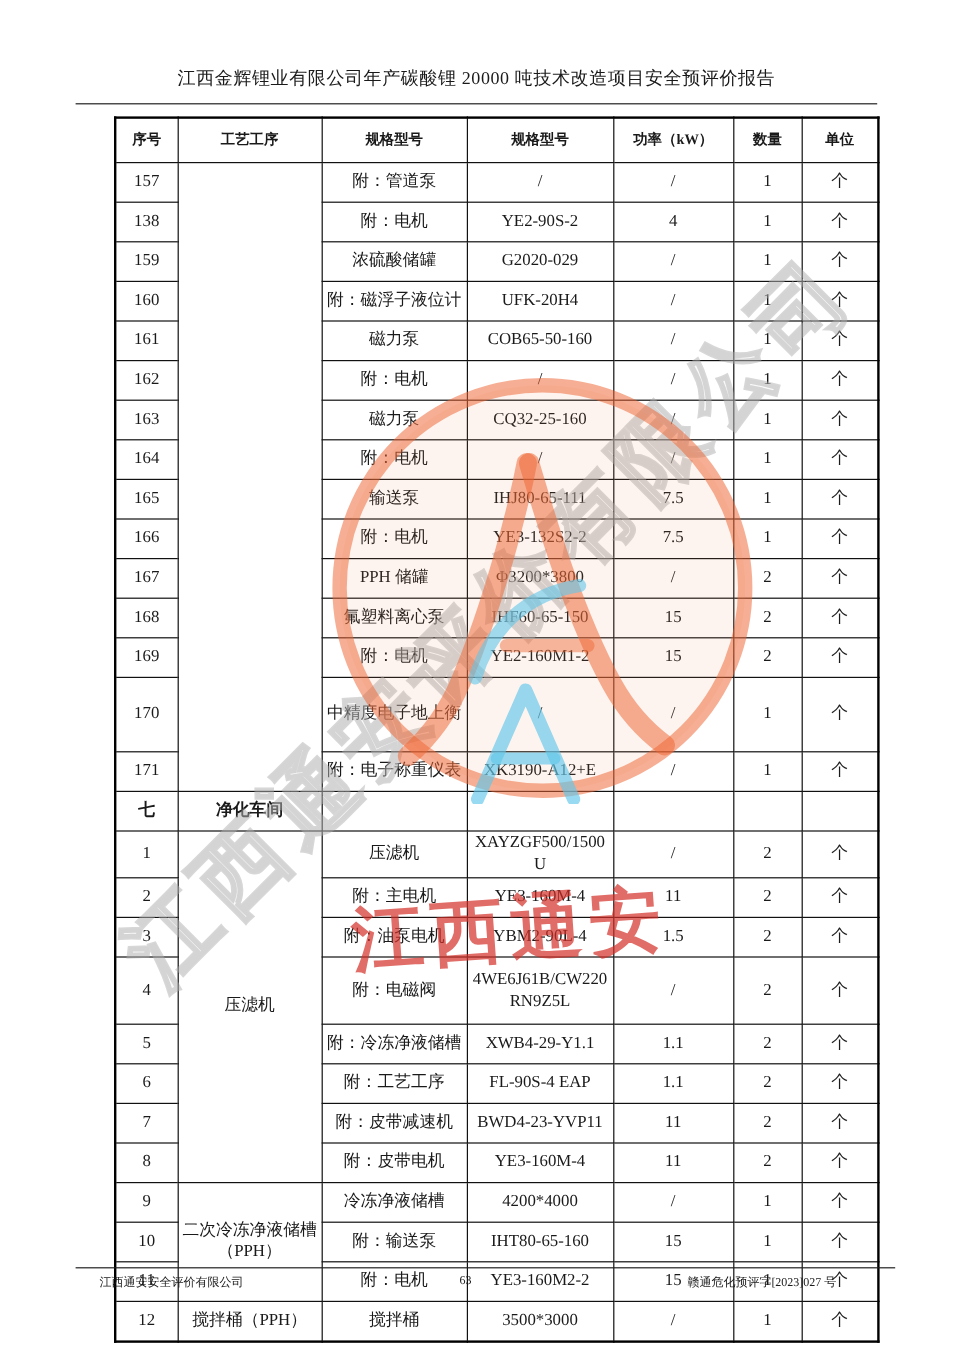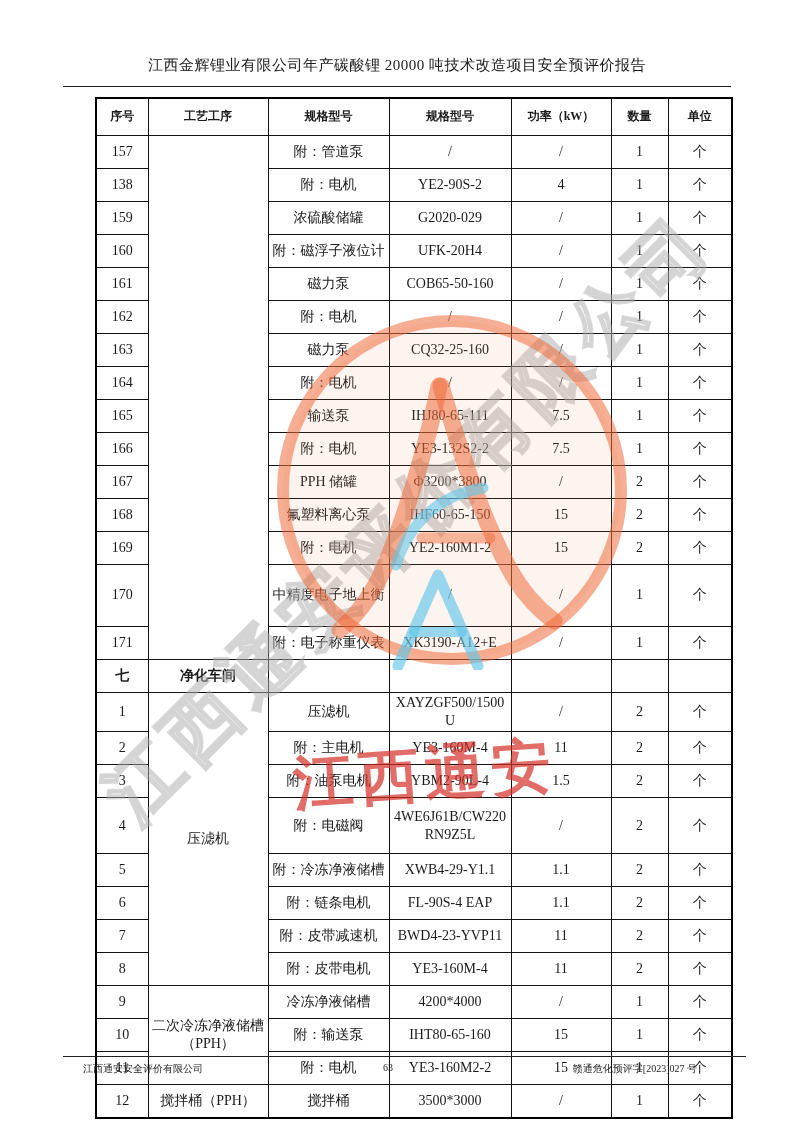--- a/index.html
+++ b/index.html
@@ -242,21 +242,21 @@
       <tr>
         <td class="c-no">5</td>
         <td class="c-device">附：冷冻净液储槽</td>
         <td class="c-spec">XWB4-29-Y1.1</td>
         <td class="c-power">1.1</td>
         <td class="c-qty">2</td>
         <td class="c-unit">个</td>
       </tr>
       <tr>
         <td class="c-no">6</td>
-        <td class="c-device">附：链条电机</td>
+        <td class="c-device">附：工艺工序</td>
         <td class="c-spec">FL-90S-4 EAP</td>
         <td class="c-power">1.1</td>
         <td class="c-qty">2</td>
         <td class="c-unit">个</td>
       </tr>
       <tr>
         <td class="c-no">7</td>
         <td class="c-device">附：皮带减速机</td>
         <td class="c-spec">BWD4-23-YVP11</td>
         <td class="c-power">11</td>

